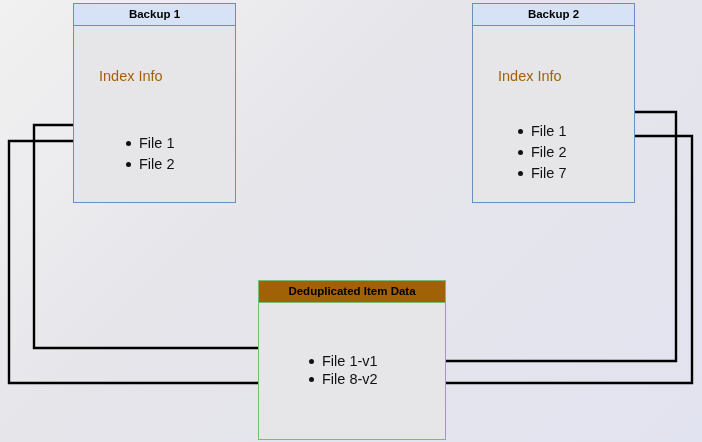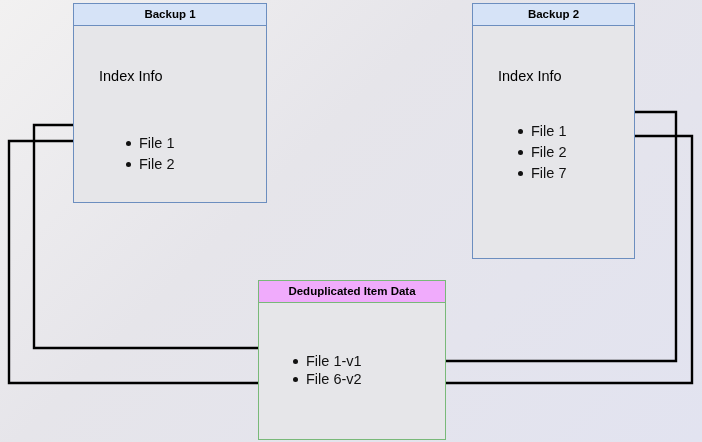--- a/index.html
+++ b/index.html
@@ -40,31 +40,31 @@
     height: 22px;
     line-height: 21px;
     text-align: center;
     font-size: 11.5px;
     font-weight: bold;
     color: #000;
     background: #d6e3f7;
     border-bottom: 1.5px solid #6c8ebf;
   }
   .node.green .node-header {
-    background: #f0abfc;
+    background: #a16207;
     border-bottom-color: #79b979;
   }
   .node-body {
     position: relative;
     height: calc(100% - 22px);
   }
   .index-label {
     position: absolute;
     font-size: 14.5px;
-    color: #000000;
+    color: #a16207;
     white-space: nowrap;
   }
   .file-list {
     position: absolute;
     margin: 0;
     padding: 0;
     list-style: none;
   }
   .file-list li {
     font-size: 14.5px;
@@ -78,32 +78,32 @@
     position: absolute;
     left: 2px;
     top: 50%;
     margin-top: -2.5px;
     width: 5px;
     height: 5px;
     border-radius: 50%;
     background: #111;
   }
   
-  #backup1 { left: 73px; top: 3px; width: 194px; height: 200px; }
+  #backup1 { left: 73px; top: 3px; width: 163px; height: 200px; }
   #backup1 .index-label { left: 25px; top: 42px; }
   #backup1 .file-list { left: 50px; top: 107px; }
   #backup1 .file-list li { height: 21px; line-height: 21px; }
   
-  #backup2 { left: 472px; top: 3px; width: 163px; height: 256px; }
+  #backup2 { left: 472px; top: 3px; width: 163px; height: 200px; }
   #backup2 .index-label { left: 25px; top: 42px; }
   #backup2 .file-list { left: 43px; top: 95px; }
   #backup2 .file-list li { height: 21px; line-height: 21px; }
   
   #dedup { left: 258px; top: 280px; width: 188px; height: 160px; }
-  #dedup .file-list { left: 32px; top: 50px; }
+  #dedup .file-list { left: 48px; top: 50px; }
   #dedup .file-list li { height: 17.6px; line-height: 17.6px; }
 </style>
 </head>
 <body>
 
 <div id="canvas">
 
   <svg class="edges" viewBox="0 0 702 442">
     <defs>
       <marker id="arrowRight" markerWidth="10" markerHeight="8" refX="9" refY="4" orient="auto" markerUnits="userSpaceOnUse">
@@ -144,18 +144,18 @@
         <li>File 7</li>
       </ul>
     </div>
   </div>
 
   <div class="node green" id="dedup">
     <div class="node-header">Deduplicated Item Data</div>
     <div class="node-body">
       <ul class="file-list">
         <li>File 1-v1</li>
-        <li>File 6-v2</li>
+        <li>File 8-v2</li>
       </ul>
     </div>
   </div>
 
 </div>
 
 </body></html>

